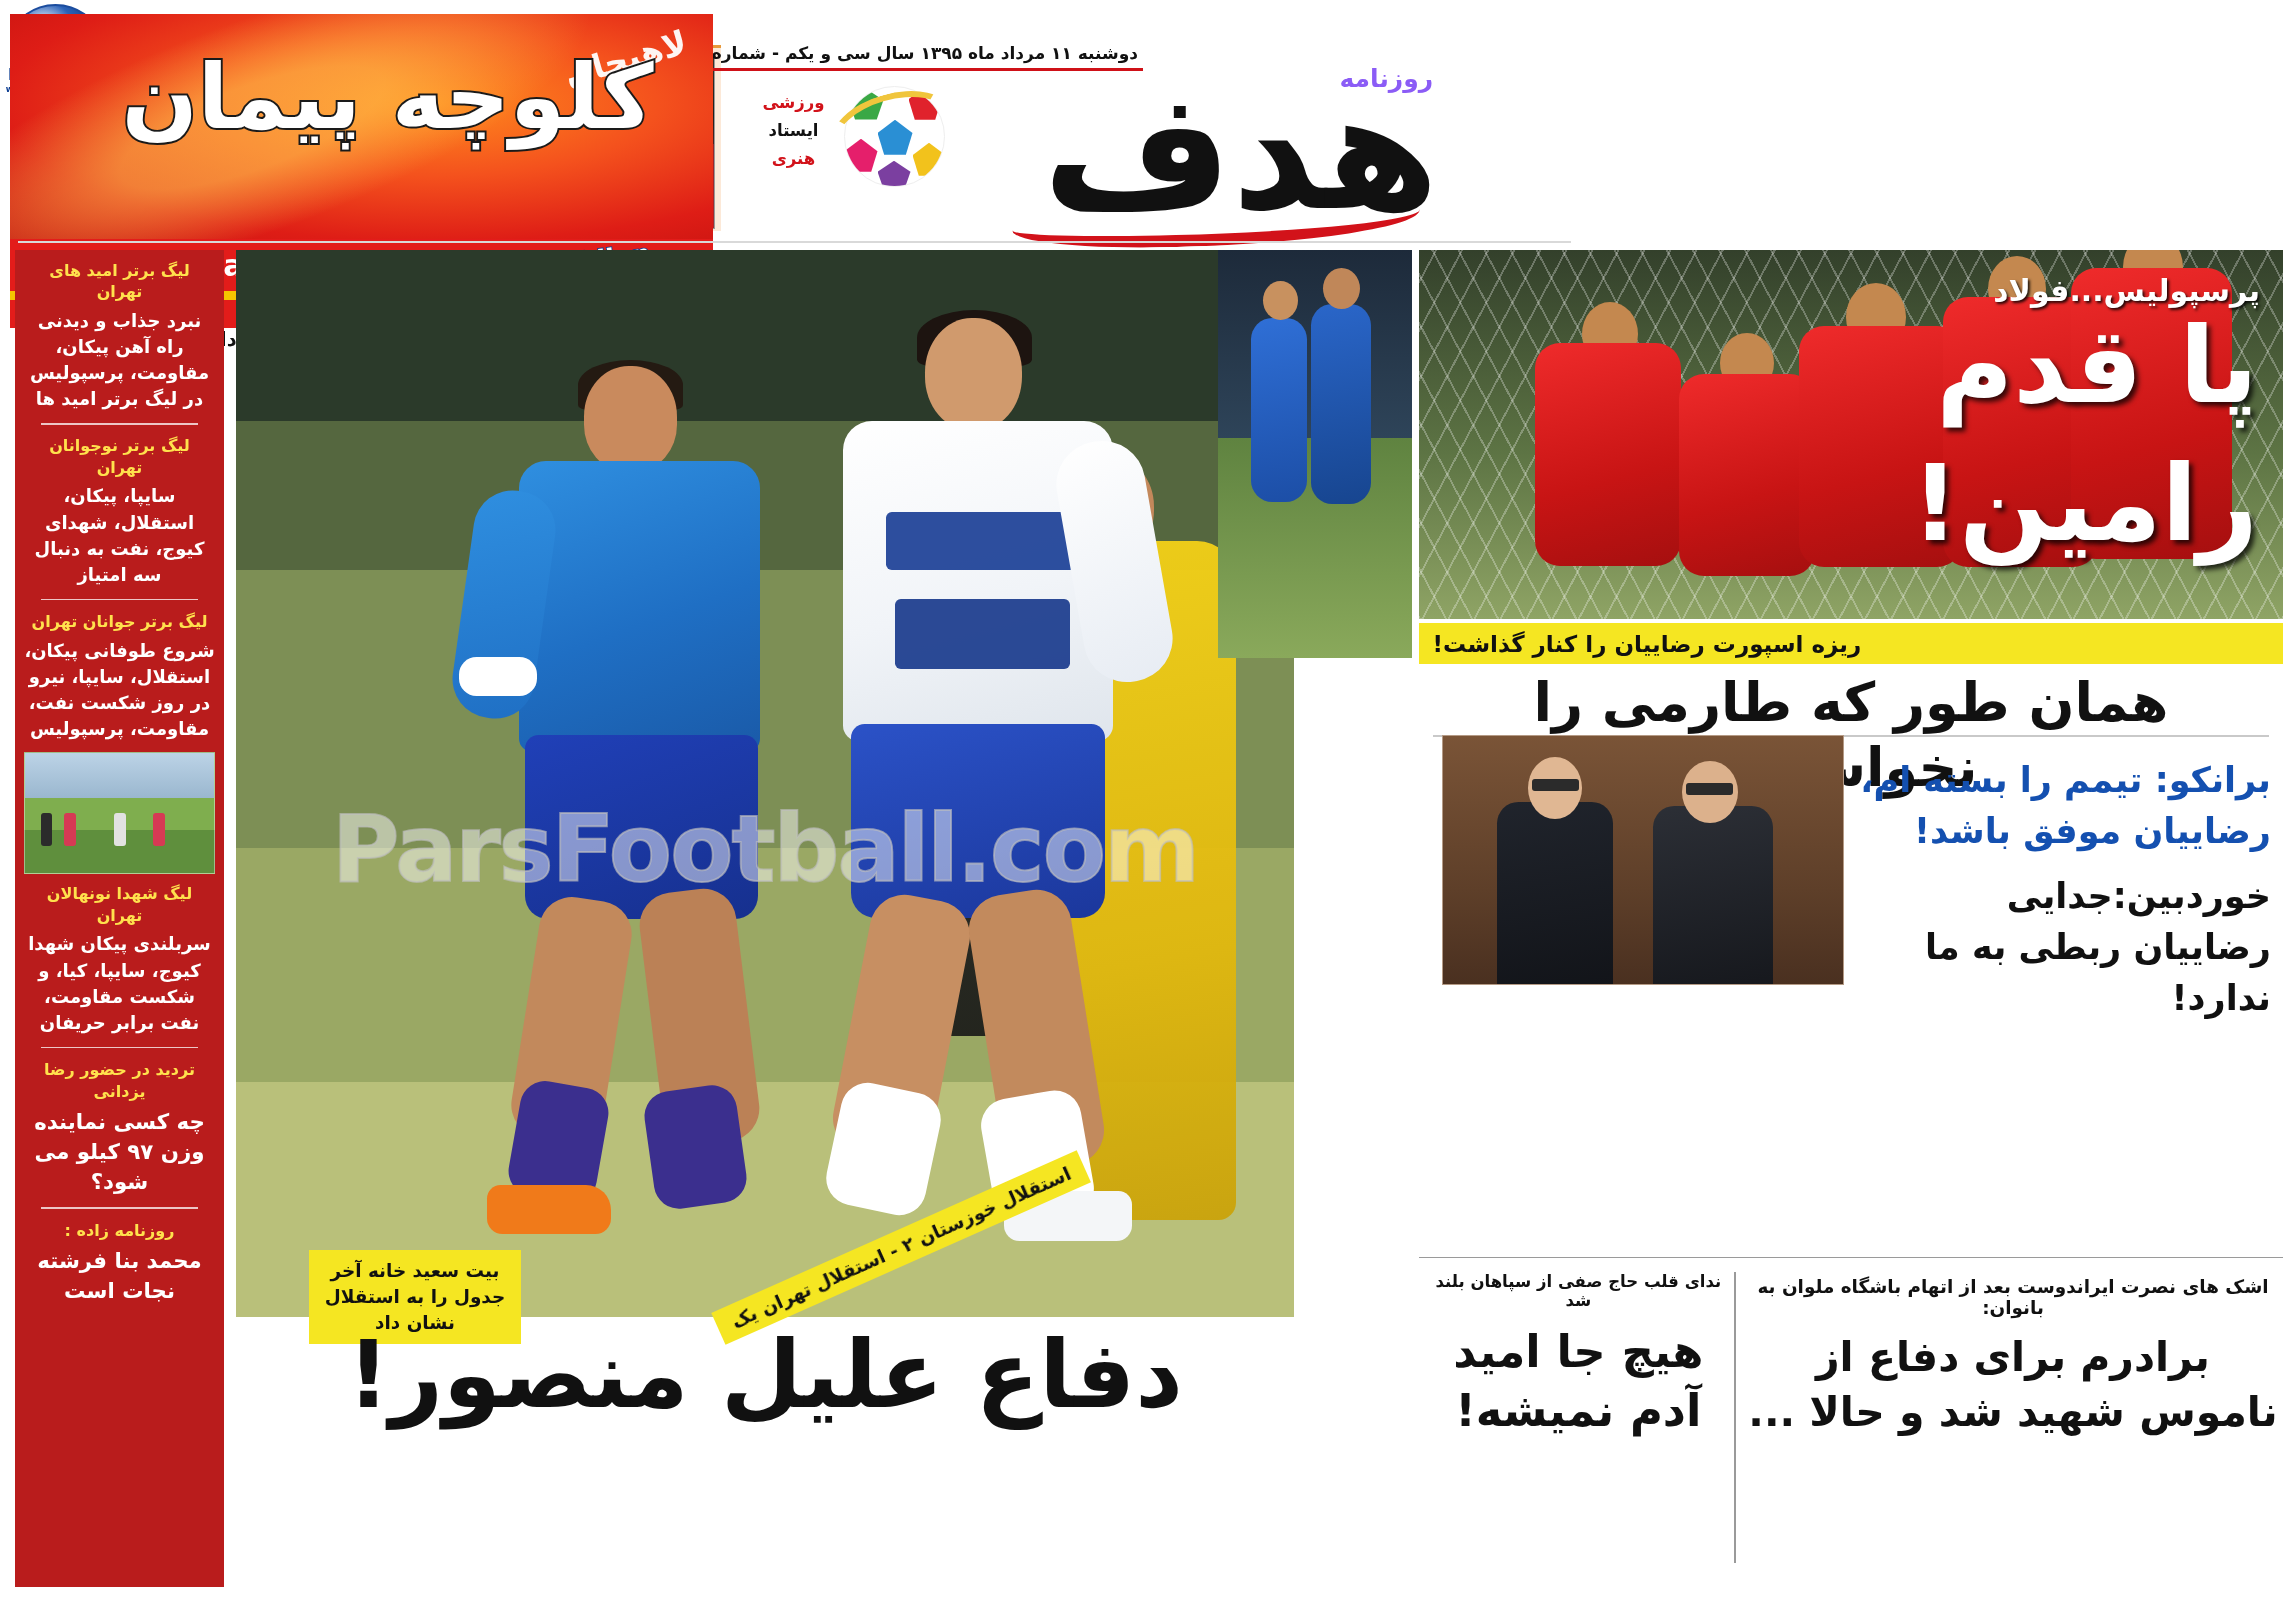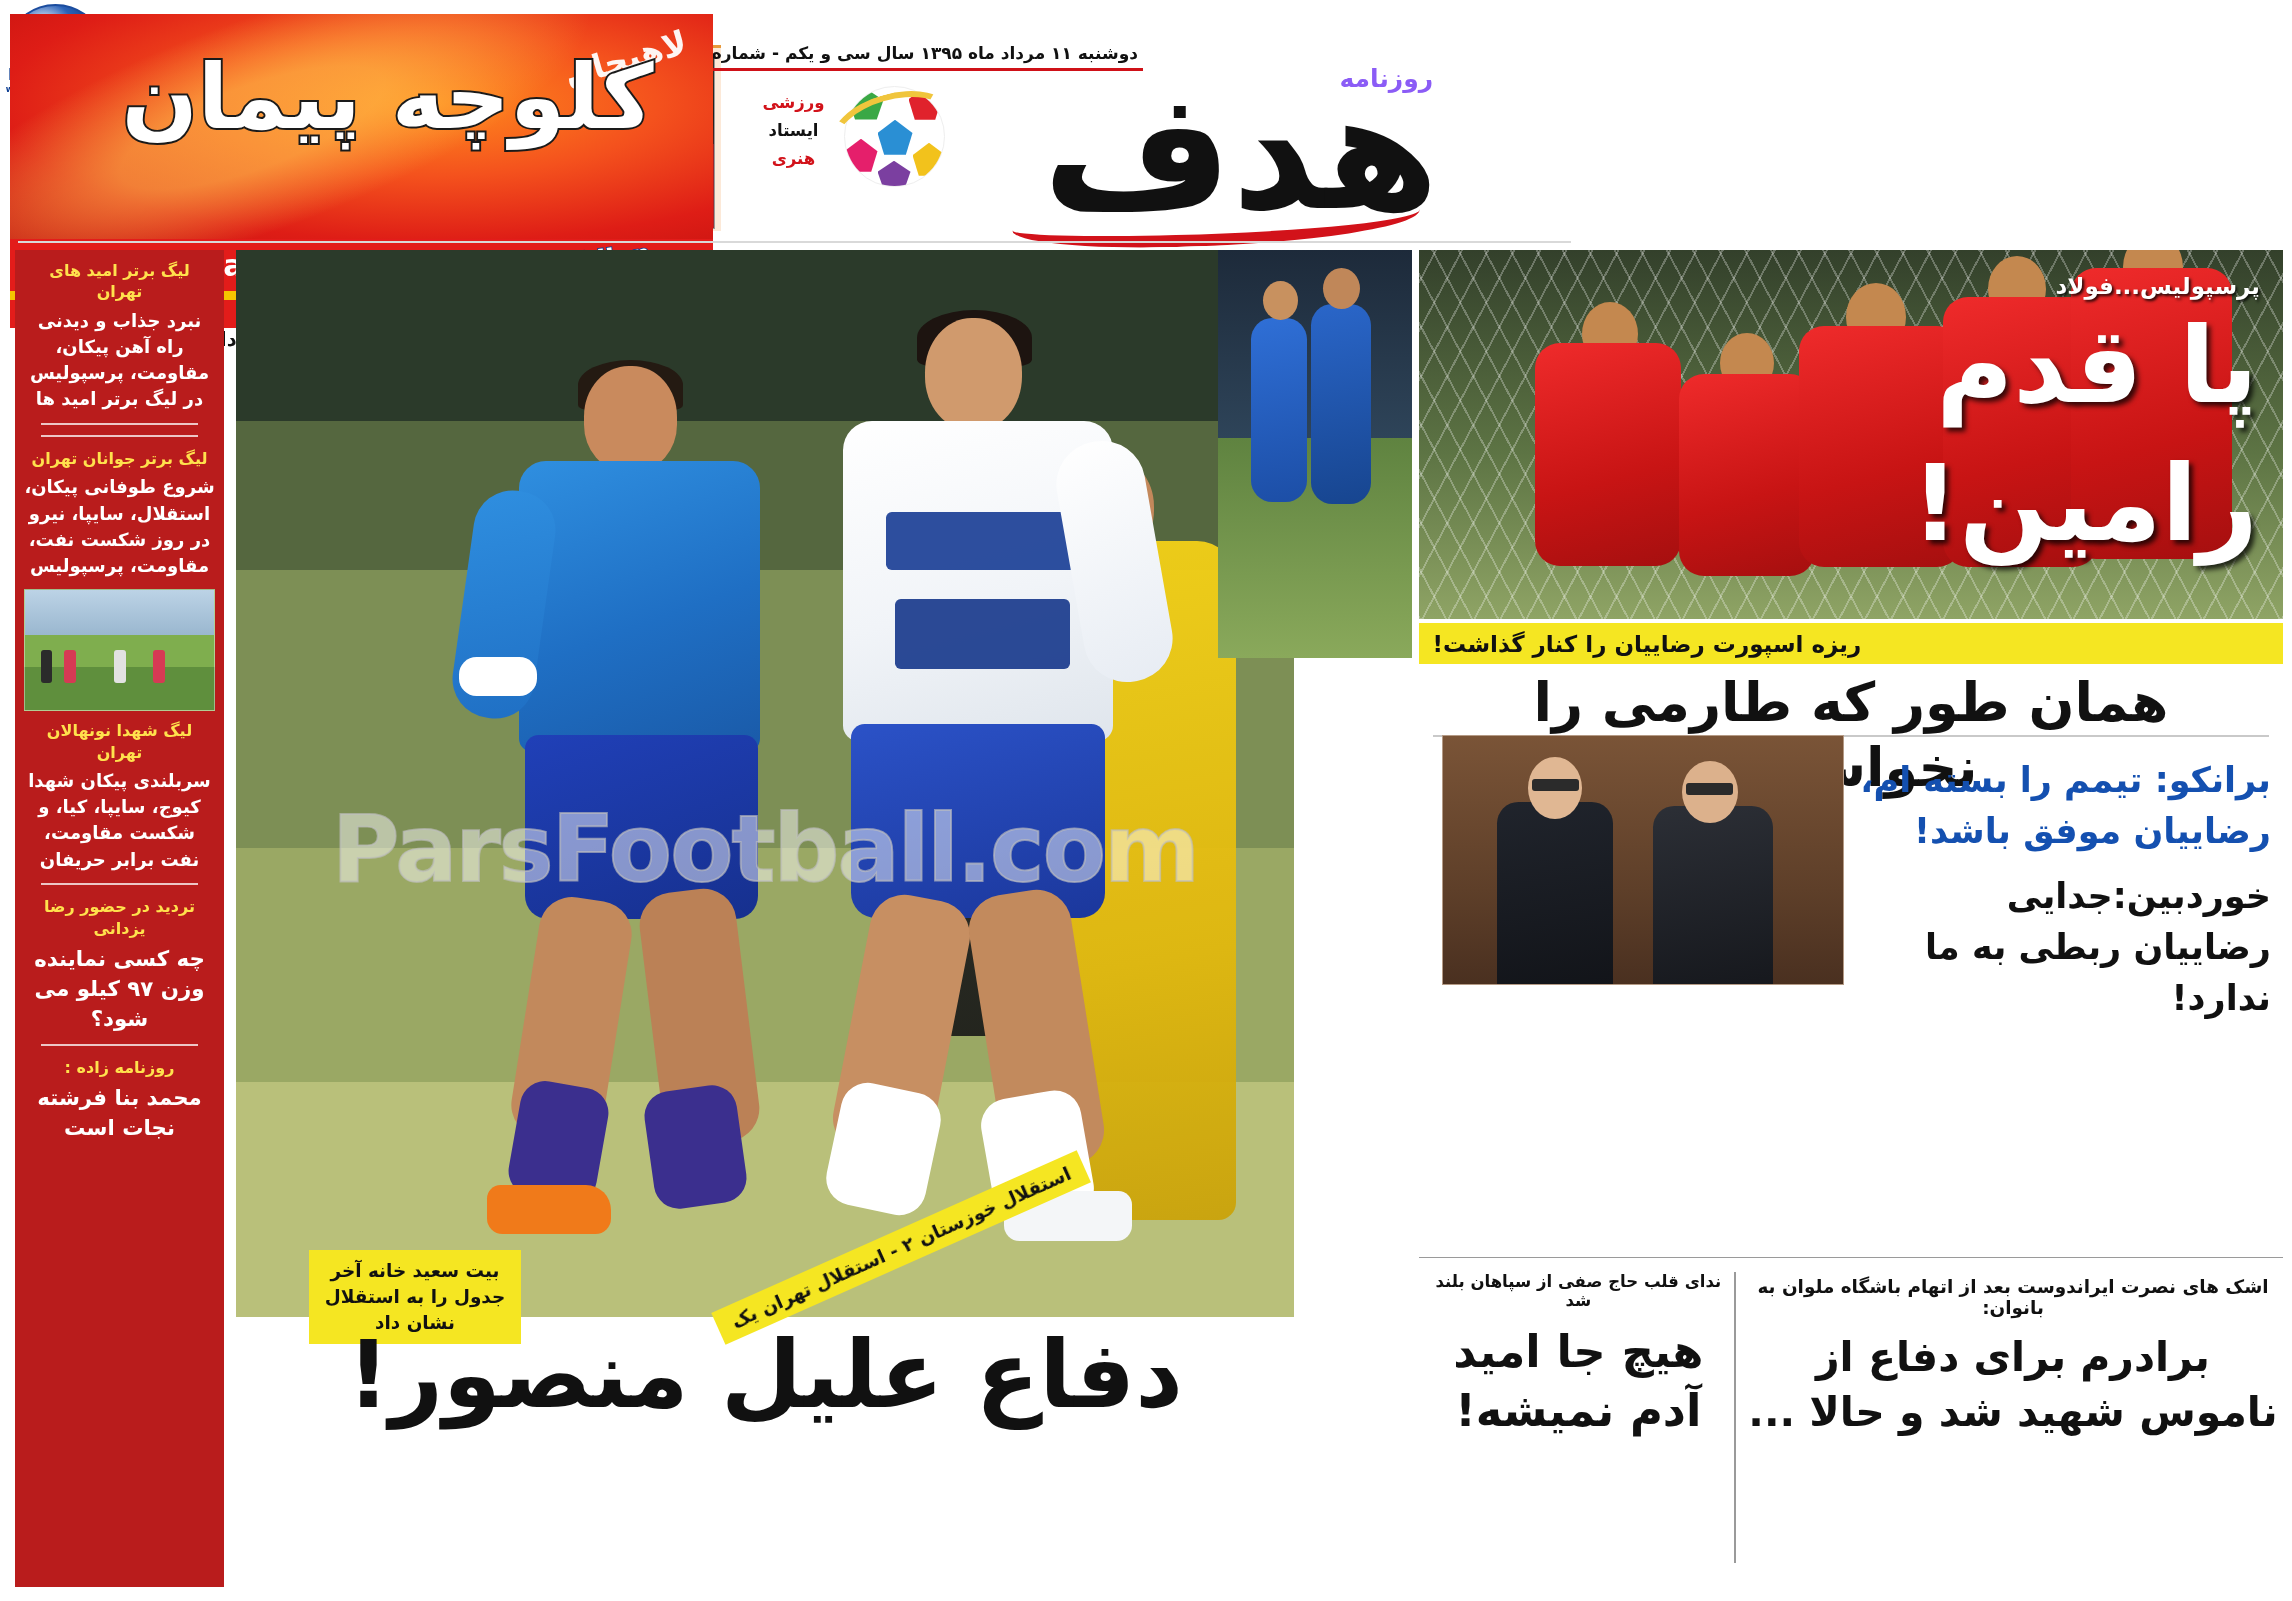--- a/index.html
+++ b/index.html
@@ -451,21 +451,21 @@
     position: absolute; border-radius: 50%; background: #c4884f;
   }
   .rh1 { left: 163px; top: 52px; width: 56px; height: 64px; }
   .rh2 { left: 301px; top: 83px; width: 54px; height: 60px; }
   .rh3 { left: 427px; top: 33px; width: 60px; height: 68px; }
   .rh4 { left: 569px; top: 5.8px; width: 58px; height: 66px; }
   .rh5 { left: 704px; top: -17.5px; width: 60px; height: 68px; }
 
   .ps-label {
     position: absolute; right: 23px; top: 23px;
-    font-size: 23px; font-weight: bold; color: #ffffff;
+    font-size: 30px; font-weight: bold; color: #ffffff;
     text-shadow: 1.9px 1.9px 2.9px rgba(0,0,0,.85);
   }
   .ps-head {
     position: absolute; right: 25px; top: 64px;
     text-align: right; line-height: 1.0;
   }
   .ps-head .l1 {
     font-size: 105px; font-weight: bold; color: #ffffff;
     text-shadow: 3.9px 3.9px 5.8px rgba(0,0,0,.75); letter-spacing: -3.9px;
   }
@@ -622,20 +622,24 @@
   </div>
 
   <div class="sidebar">
 
     <div class="sb-item">
       <div class="sb-kicker">لیگ برتر امید های تهران</div>
       <div class="sb-body">نبرد جذاب و دیدنی راه آهن پیکان، مقاومت، پرسپولیس در لیگ برتر امید ها</div>
     </div>
     <div class="sb-sep"></div>
 
+    <div class="sb-item">
+      <div class="sb-kicker">لیگ برتر نوجوانان تهران</div>
+      <div class="sb-body">سایپا، پیکان، استقلال، شهدای کیوج، نفت به دنبال سه امتیاز</div>
+    </div>
     <div class="sb-sep"></div>
 
     <div class="sb-item">
       <div class="sb-kicker">لیگ برتر جوانان تهران</div>
       <div class="sb-body">شروع طوفانی پیکان، استقلال، سایپا، نیرو در روز شکست نفت، مقاومت، پرسپولیس</div>
     </div>
 
     <div class="sb-photo">
       <div class="pl d"></div>
       <div class="pl a"></div>

